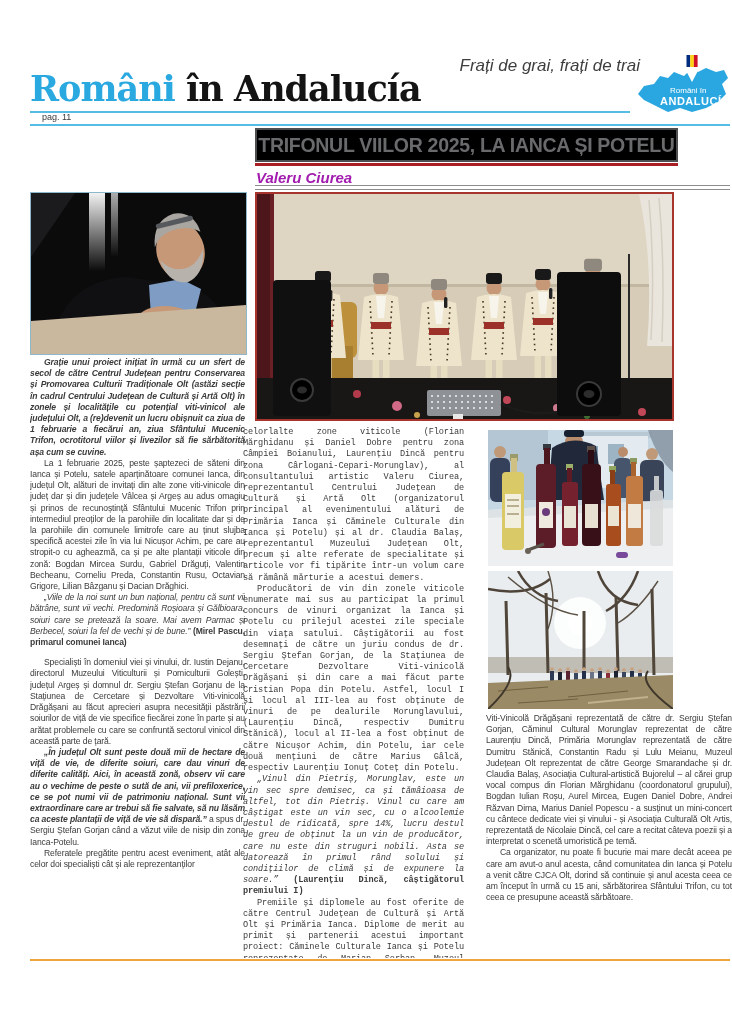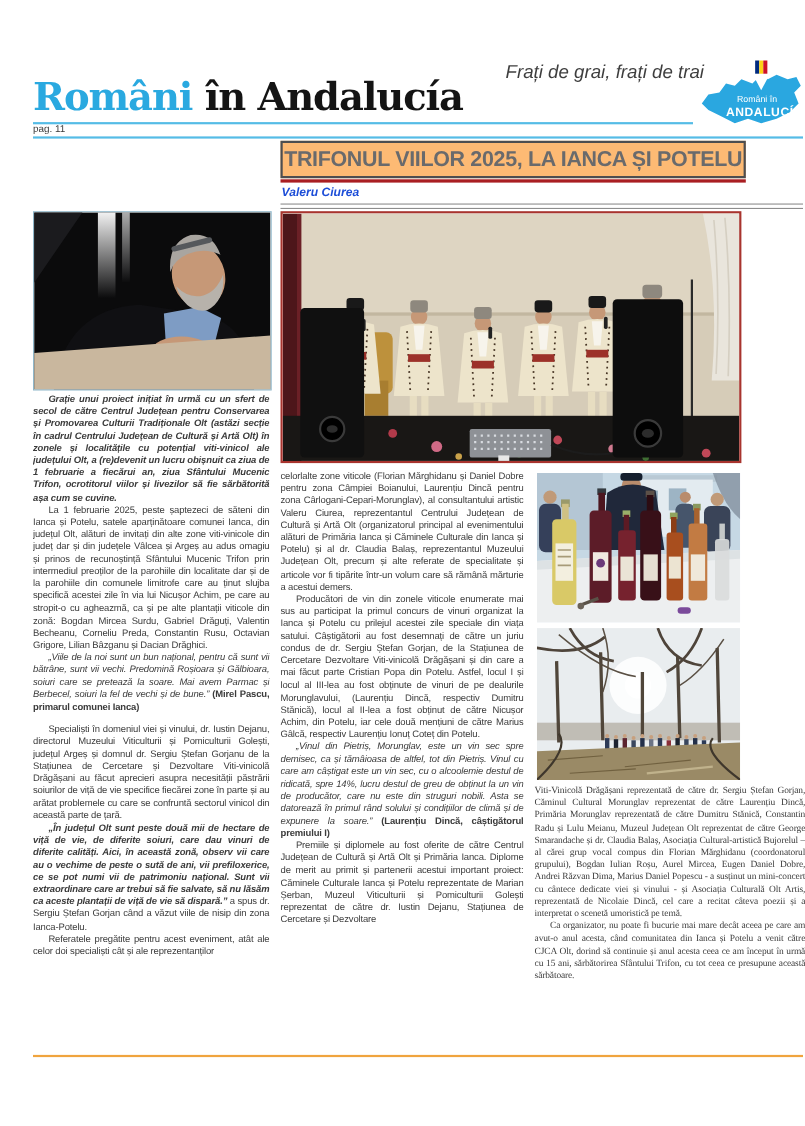--- a/index.html
+++ b/index.html
@@ -6,44 +6,44 @@
   #page{position:relative;width:732px;height:1024px;background:#ffffff;overflow:hidden;
         font-family:"Liberation Sans",sans-serif;}
   
   #tagline{position:absolute;left:390px;top:56px;width:250px;text-align:right;
            font-family:Liberation Sans, sans-serif;font-style:italic;font-size:17px;color:#3e3e3e;}
   #masthead{position:absolute;left:30px;top:68px;font-family:"DejaVu Serif",serif;
             font-weight:bold;font-size:35px;letter-spacing:-1px;white-space:nowrap;}
   #masthead .blue{color:#2aa9e0;}
   #masthead .black{color:#141414;}
   .rule-blue{position:absolute;background:#55bce6;height:2px;}
-  #pagenum{position:absolute;left:30px;top:112px;font-size:9px;color:#3a3a3a;}
+  #pagenum{position:absolute;left:42px;top:112px;font-size:9px;color:#3a3a3a;}
   #logo{position:absolute;left:634px;top:48px;width:98px;height:80px;}
   
   #headline-box{position:absolute;left:255px;top:128px;width:419px;height:30px;
-        border:2px solid #4d4e50;background:#fdba74;display:flex;align-items:center;justify-content:center;
+        border:2px solid #4d4e50;background:#000000;display:flex;align-items:center;justify-content:center;
         font-weight:bold;font-size:19.5px;letter-spacing:-0.3px;color:#696a6c;white-space:nowrap;}
   #rule-red{position:absolute;left:255px;top:163px;width:423px;height:3px;background:#a91e22;}
-  #author{position:absolute;left:256px;top:169px;font-size:11px;font-weight:bold;
-          font-style:italic;color:#1d4ed8;}
+  #author{position:absolute;left:256px;top:169px;font-size:15px;font-weight:bold;
+          font-style:italic;color:#a21caf;}
   #rule-double{position:absolute;left:255px;top:185px;width:475px;height:3px;
           border-top:1.5px solid #8d8d8d;border-bottom:1.5px solid #8d8d8d;}
   
   .photo{position:absolute;overflow:hidden;}
   #portrait-photo{left:30px;top:192px;width:215px;height:161px;border:1px solid #8fb7ca;}
   #choir-photo{left:255px;top:192px;width:415px;height:225px;border:2px solid #a8342e;}
   #bottles-photo{left:488px;top:430px;width:185px;height:136px;}
   #crowd-photo{left:488px;top:571px;width:185px;height:138px;}
   .photo svg{display:block;width:100%;height:100%;}
   
   .col{position:absolute;text-align:justify;font-size:8.6px;line-height:11.2px;
        letter-spacing:-0.12px;color:#3b3b3b;overflow:hidden;}
   #col-left{left:30px;top:357px;width:215px;height:601px;}
-  #col-mid{left:255px;top:427px;width:221px;height:531px;}
-  #col-right{left:486px;top:713px;width:246px;height:245px;font-family:Liberation Serif, serif;}
+  #col-mid{left:243px;top:427px;width:221px;height:531px;font-family:Liberation Mono, monospace;}
+  #col-right{left:486px;top:713px;width:246px;height:245px;}
   .para{margin:0;}
   .para.indent{text-indent:14px;}
   .para.gap{margin-top:9px;}
   .seg.b{font-weight:bold;}
   .seg.i{font-style:italic;}
   #rule-orange{position:absolute;left:30px;top:959px;width:700px;height:2px;background:#f0a43e;}
 </style>
 </head>
 <body>
 

